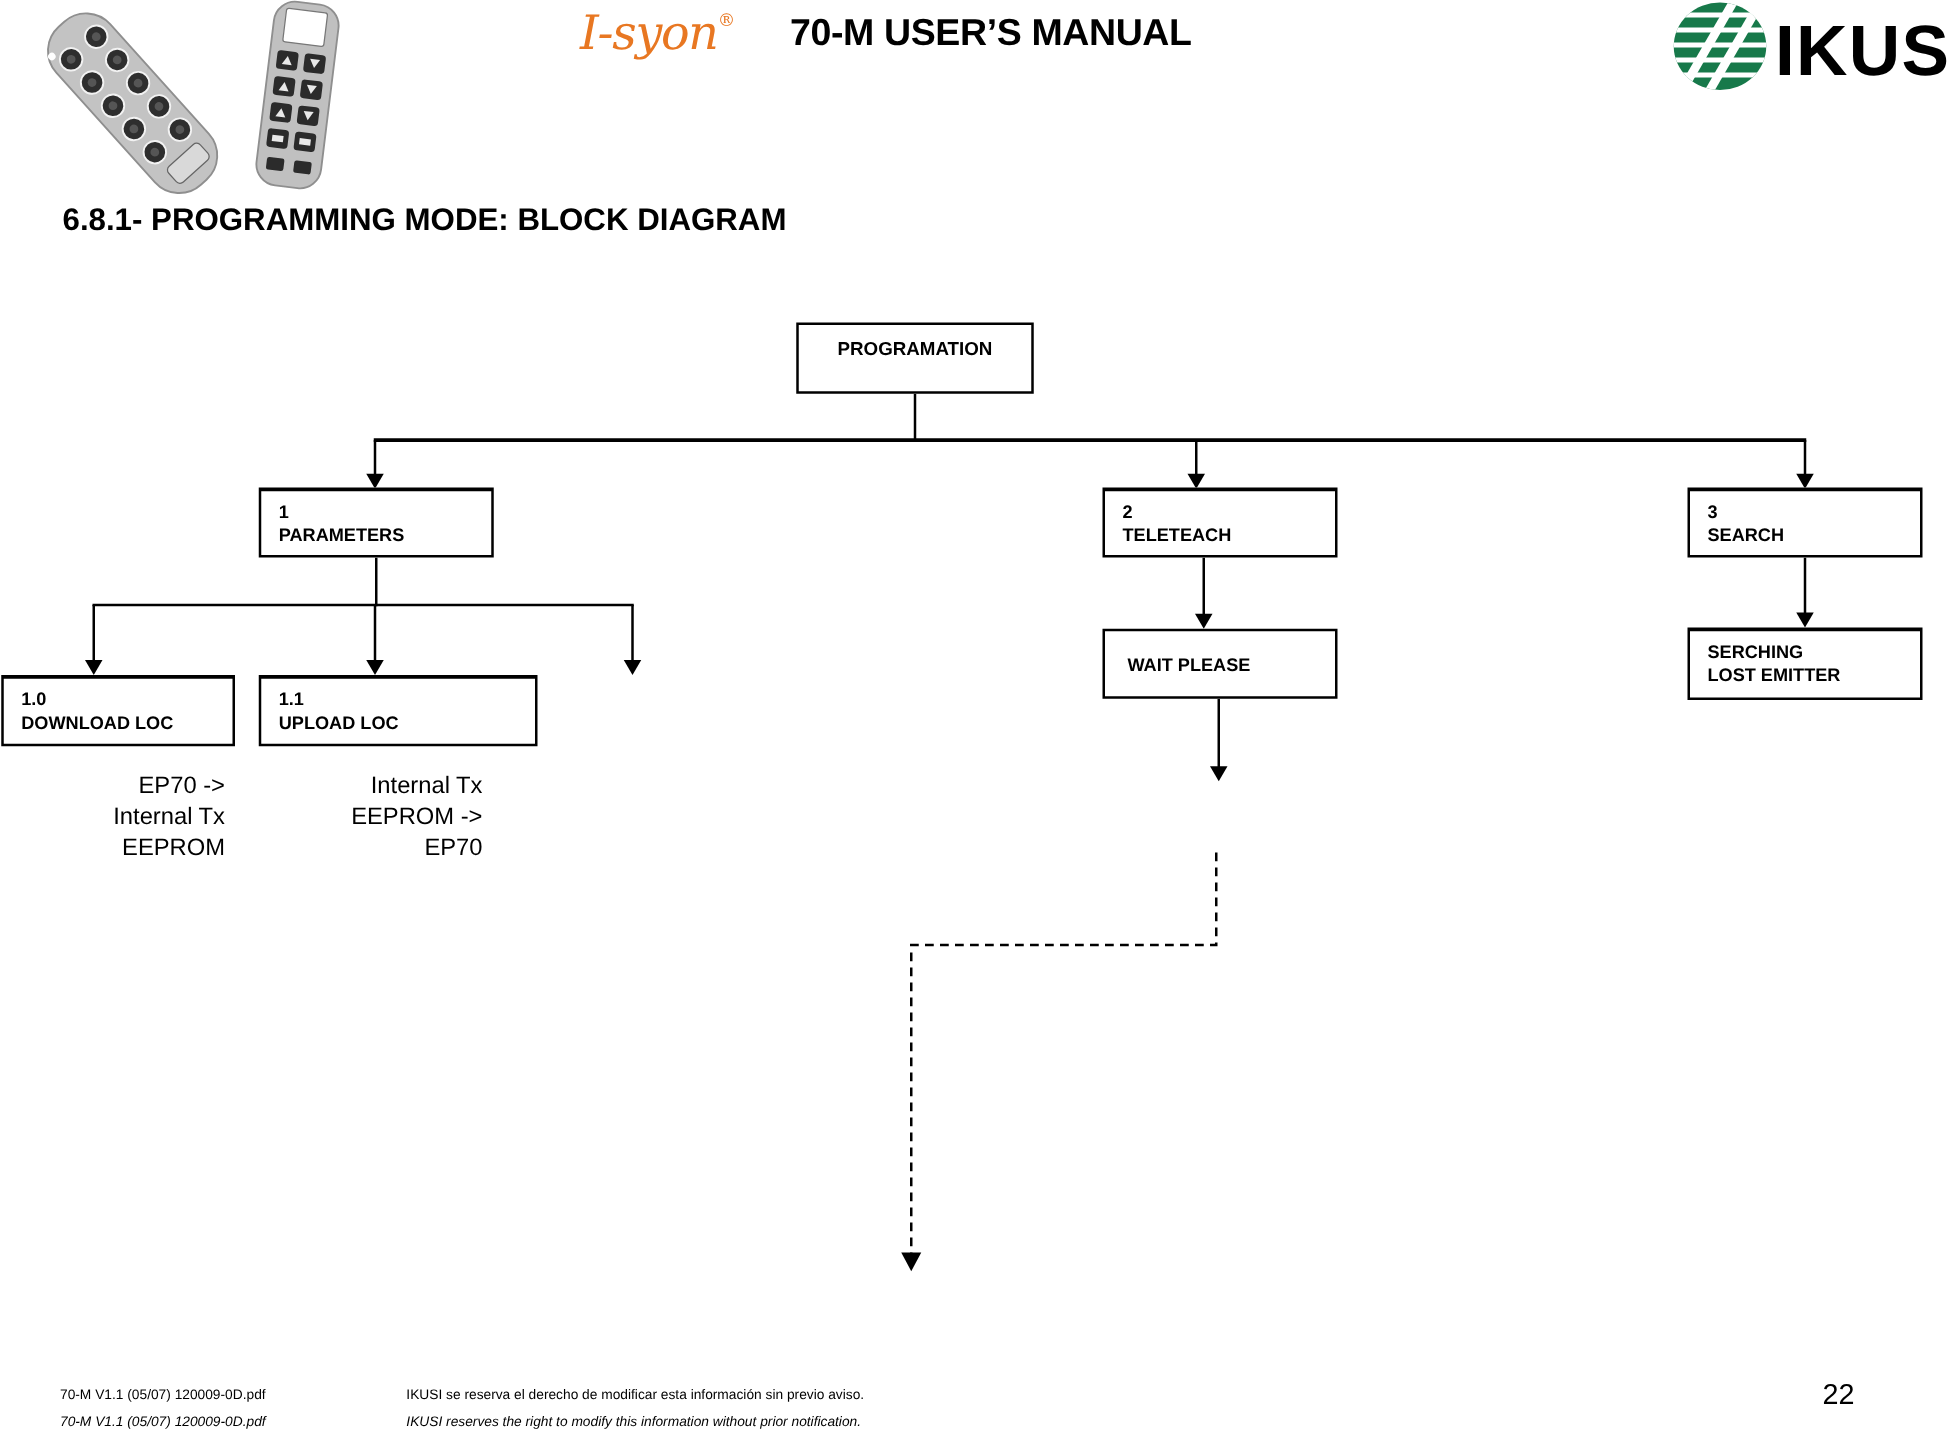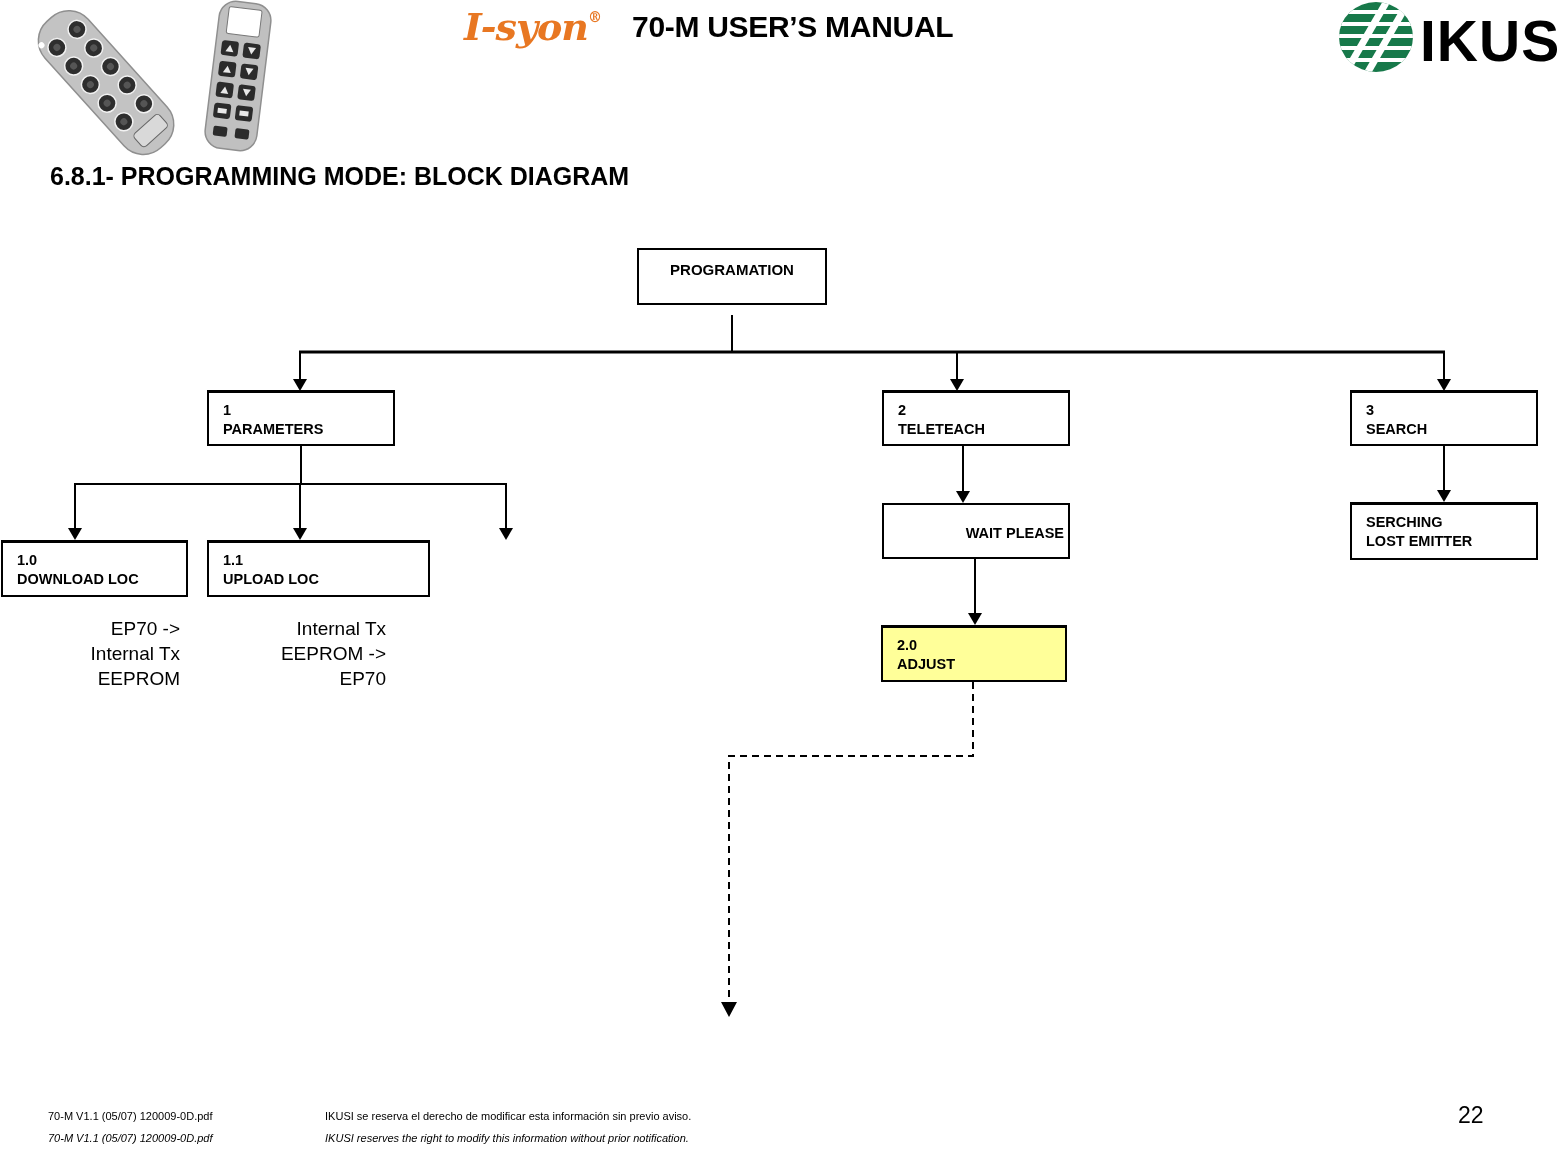--- a/index.html
+++ b/index.html
@@ -1,34 +1,34 @@
 <!DOCTYPE html>
 <html><head>
 <meta charset="utf-8">
 <style>
   html,body{margin:0;padding:0;background:#fff;}
   #page{position:relative;width:1560px;height:1152px;background:#ffffff;overflow:hidden;
         font-family:"Liberation Sans",sans-serif;color:#000;}
   .abs{position:absolute;}
 
   
-  .brand{font-family:"DejaVu Serif",serif;font-style:italic;font-weight:bold;
+  .brand{font-family:"DejaVu Serif",serif;font-style:italic;font-weight:normal;
          font-size:38px;color:#E87722;letter-spacing:-1px;}
   .brand sup{font-size:14px;vertical-align:18px;}
   .doc-title{font-size:30px;font-weight:bold;letter-spacing:-0.3px;white-space:nowrap;}
   .company{font-size:57px;font-weight:800;letter-spacing:1px;white-space:nowrap;}
 
   .section-heading{font-size:25px;font-weight:bold;white-space:nowrap;}
 
   
   .dbox{position:absolute;box-sizing:border-box;border:2px solid #000;background:#fff;
         font-size:14.5px;font-weight:bold;line-height:19px;padding:8px 4px 0 14px;}
   .dbox.heavy{border-top-width:3px;}
   .dbox.center{text-align:center;padding-left:4px;padding-top:10px;font-size:15px;}
-  .dbox.vcenter{padding-top:19px;padding-left:18px;text-align:right;}
+  .dbox.vcenter{padding-top:19px;padding-left:18px;}
   .caption{position:absolute;font-size:19px;line-height:25px;text-align:right;}
 
   .footer-line{position:absolute;font-size:11px;white-space:nowrap;}
   .footer-line .ref{display:inline-block;width:274px;}
   .footer-line.it{font-style:italic;}
   .page-num{position:absolute;font-size:23px;}
 
   svg{display:block;}
 </style>
 </head>
@@ -151,21 +151,21 @@
       <polygon points="68,528 82,528 75,540"></polygon>
       <polygon points="293,528 307,528 300,540"></polygon>
       <polygon points="499,528 513,528 506,540"></polygon>
       <polygon points="956,491 970,491 963,503"></polygon>
       <polygon points="968,613 982,613 975,625"></polygon>
       <polygon points="1437,490 1451,490 1444,502"></polygon>
       <polygon points="721,1002 737,1002 729,1017"></polygon>
     </g>
   </svg>
 
-  <div class="dbox center" style="left:637px;top:248px;width:190px;height:57px">
+  <div class="dbox center" style="left:637px;top:258px;width:190px;height:57px">
     <div>PROGRAMATION</div>
   </div>
 
   <div class="dbox heavy" style="left:207px;top:390px;width:188px;height:56px">
     <div>1</div>
     <div>PARAMETERS</div>
   </div>
 
   <div class="dbox heavy" style="left:882px;top:390px;width:188px;height:56px">
     <div>2</div>
@@ -190,24 +190,20 @@
 
   <div class="dbox vcenter" style="left:882px;top:503px;width:188px;height:56px">
     <div>WAIT PLEASE</div>
   </div>
 
   <div class="dbox heavy" style="left:1350px;top:502px;width:188px;height:58px">
     <div>SERCHING</div>
     <div>LOST EMITTER</div>
   </div>
 
-  <div class="dbox heavy" style="left:881px;top:625px;width:186px;height:57px;background:#FFFF99">
-    <div>2.0</div>
-    <div>ADJUST</div>
-  </div>
 
   <div class="caption" style="left:8px;top:616px;width:172px">
     <div>EP70 -&gt;</div>
     <div>Internal Tx</div>
     <div>EEPROM</div>
   </div>
 
   <div class="caption" style="left:214px;top:616px;width:172px">
     <div>Internal Tx</div>
     <div>EEPROM -&gt;</div>

